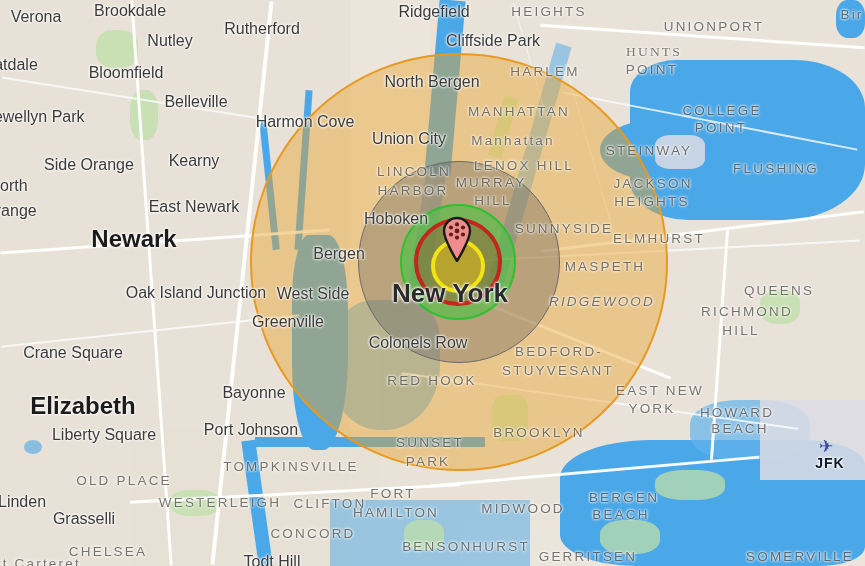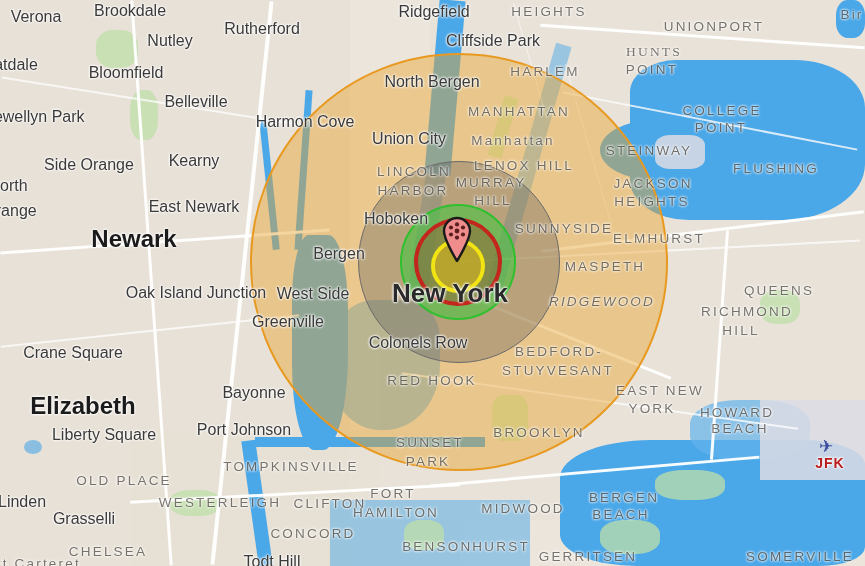--- a/index.html
+++ b/index.html
@@ -25,21 +25,21 @@
 
   
   .lbl { position:absolute; white-space:nowrap; color:#3c3c3c;
          text-shadow:0 0 3px #fff,0 0 3px #fff,0 0 2px #fff;
          pointer-events:none; transform:translate(-50%,-50%); }
   .lbl.city  { font-size:21px; font-weight:700; color:#1b1b1b; }
   .lbl.town  { font-size:16px; font-weight:400; color:#3a3a3a; }
   .lbl.hood  { font-size:13.5px; font-weight:400; color:#5e5a54;
                letter-spacing:2.2px; }
   .lbl.nyc   { font-size:26px; font-weight:700; color:#2a2a2a; }
-  .lbl.air   { font-size:14px; font-weight:600; color:#b91c1c;
+  .lbl.air   { font-size:14px; font-weight:600; color:#0f172a;
                letter-spacing:1px; }
   .lbl.dim   { opacity:.82; }
 
   
   .ring { position:absolute; border-radius:50%; transform:translate(-50%,-50%);
           pointer-events:none; }
   #ring-thermal { background:rgba(233,163,47,.45); border:2px solid #e8991f; }
   #ring-air     { background:rgba(90,90,90,.34);  border:1.5px solid #6a6a6a; }
   #ring-radiation { background:rgba(60,200,60,.55); border:2px solid #2fbf2f; }
   #ring-heavy   { background:rgba(170,40,30,.30);  border:4px solid #c2261c; }
@@ -164,21 +164,21 @@
       <div class="lbl town" style="left: 89px; top: 165px;">Side Orange</div>
       <div class="lbl town" style="left: 194px; top: 161px;">Kearny</div>
       <div class="lbl town" style="left: 166px; top: 207px; margin-left: 28px;">East Newark</div>
       <div class="lbl town" style="left: 396px; top: 219px;">Hoboken</div>
       <div class="lbl town" style="left: 339px; top: 254px;">Bergen</div>
       <div class="lbl town" style="left: 196px; top: 293px;">Oak Island Junction</div>
       <div class="lbl town" style="left: 313px; top: 294px;">West Side</div>
       <div class="lbl town" style="left: 288px; top: 322px;">Greenville</div>
       <div class="lbl town" style="left: 73px; top: 353px;">Crane Square</div>
       <div class="lbl town" style="left: 254px; top: 393px;">Bayonne</div>
-      <div class="lbl town" style="left: 244px; top: 430px;">Port Johnson</div>
+      <div class="lbl town" style="left: 251px; top: 430px;">Port Johnson</div>
       <div class="lbl town" style="left: 104px; top: 435px;">Liberty Square</div>
       <div class="lbl town" style="left: 22px; top: 502px;">Linden</div>
       <div class="lbl town" style="left: 84px; top: 519px;">Grasselli</div>
       <div class="lbl town" style="left: 272px; top: 562px;">Todt Hill</div>
       <div class="lbl town" style="left: 418px; top: 343px;">Colonels Row</div>
       <div class="lbl town" style="left: 12px; top: 65px;">Ilatdale</div>
       <div class="lbl town" style="left: 10px; top: 211px;">Orange</div>
       <div class="lbl town" style="left: 8px; top: 186px;">North</div>
       <div class="lbl hood dim" style="left: 545px; top: 71px;">HARLEM</div>
       <div class="lbl hood dim" style="left: 549px; top: 11px;">HEIGHTS</div>

